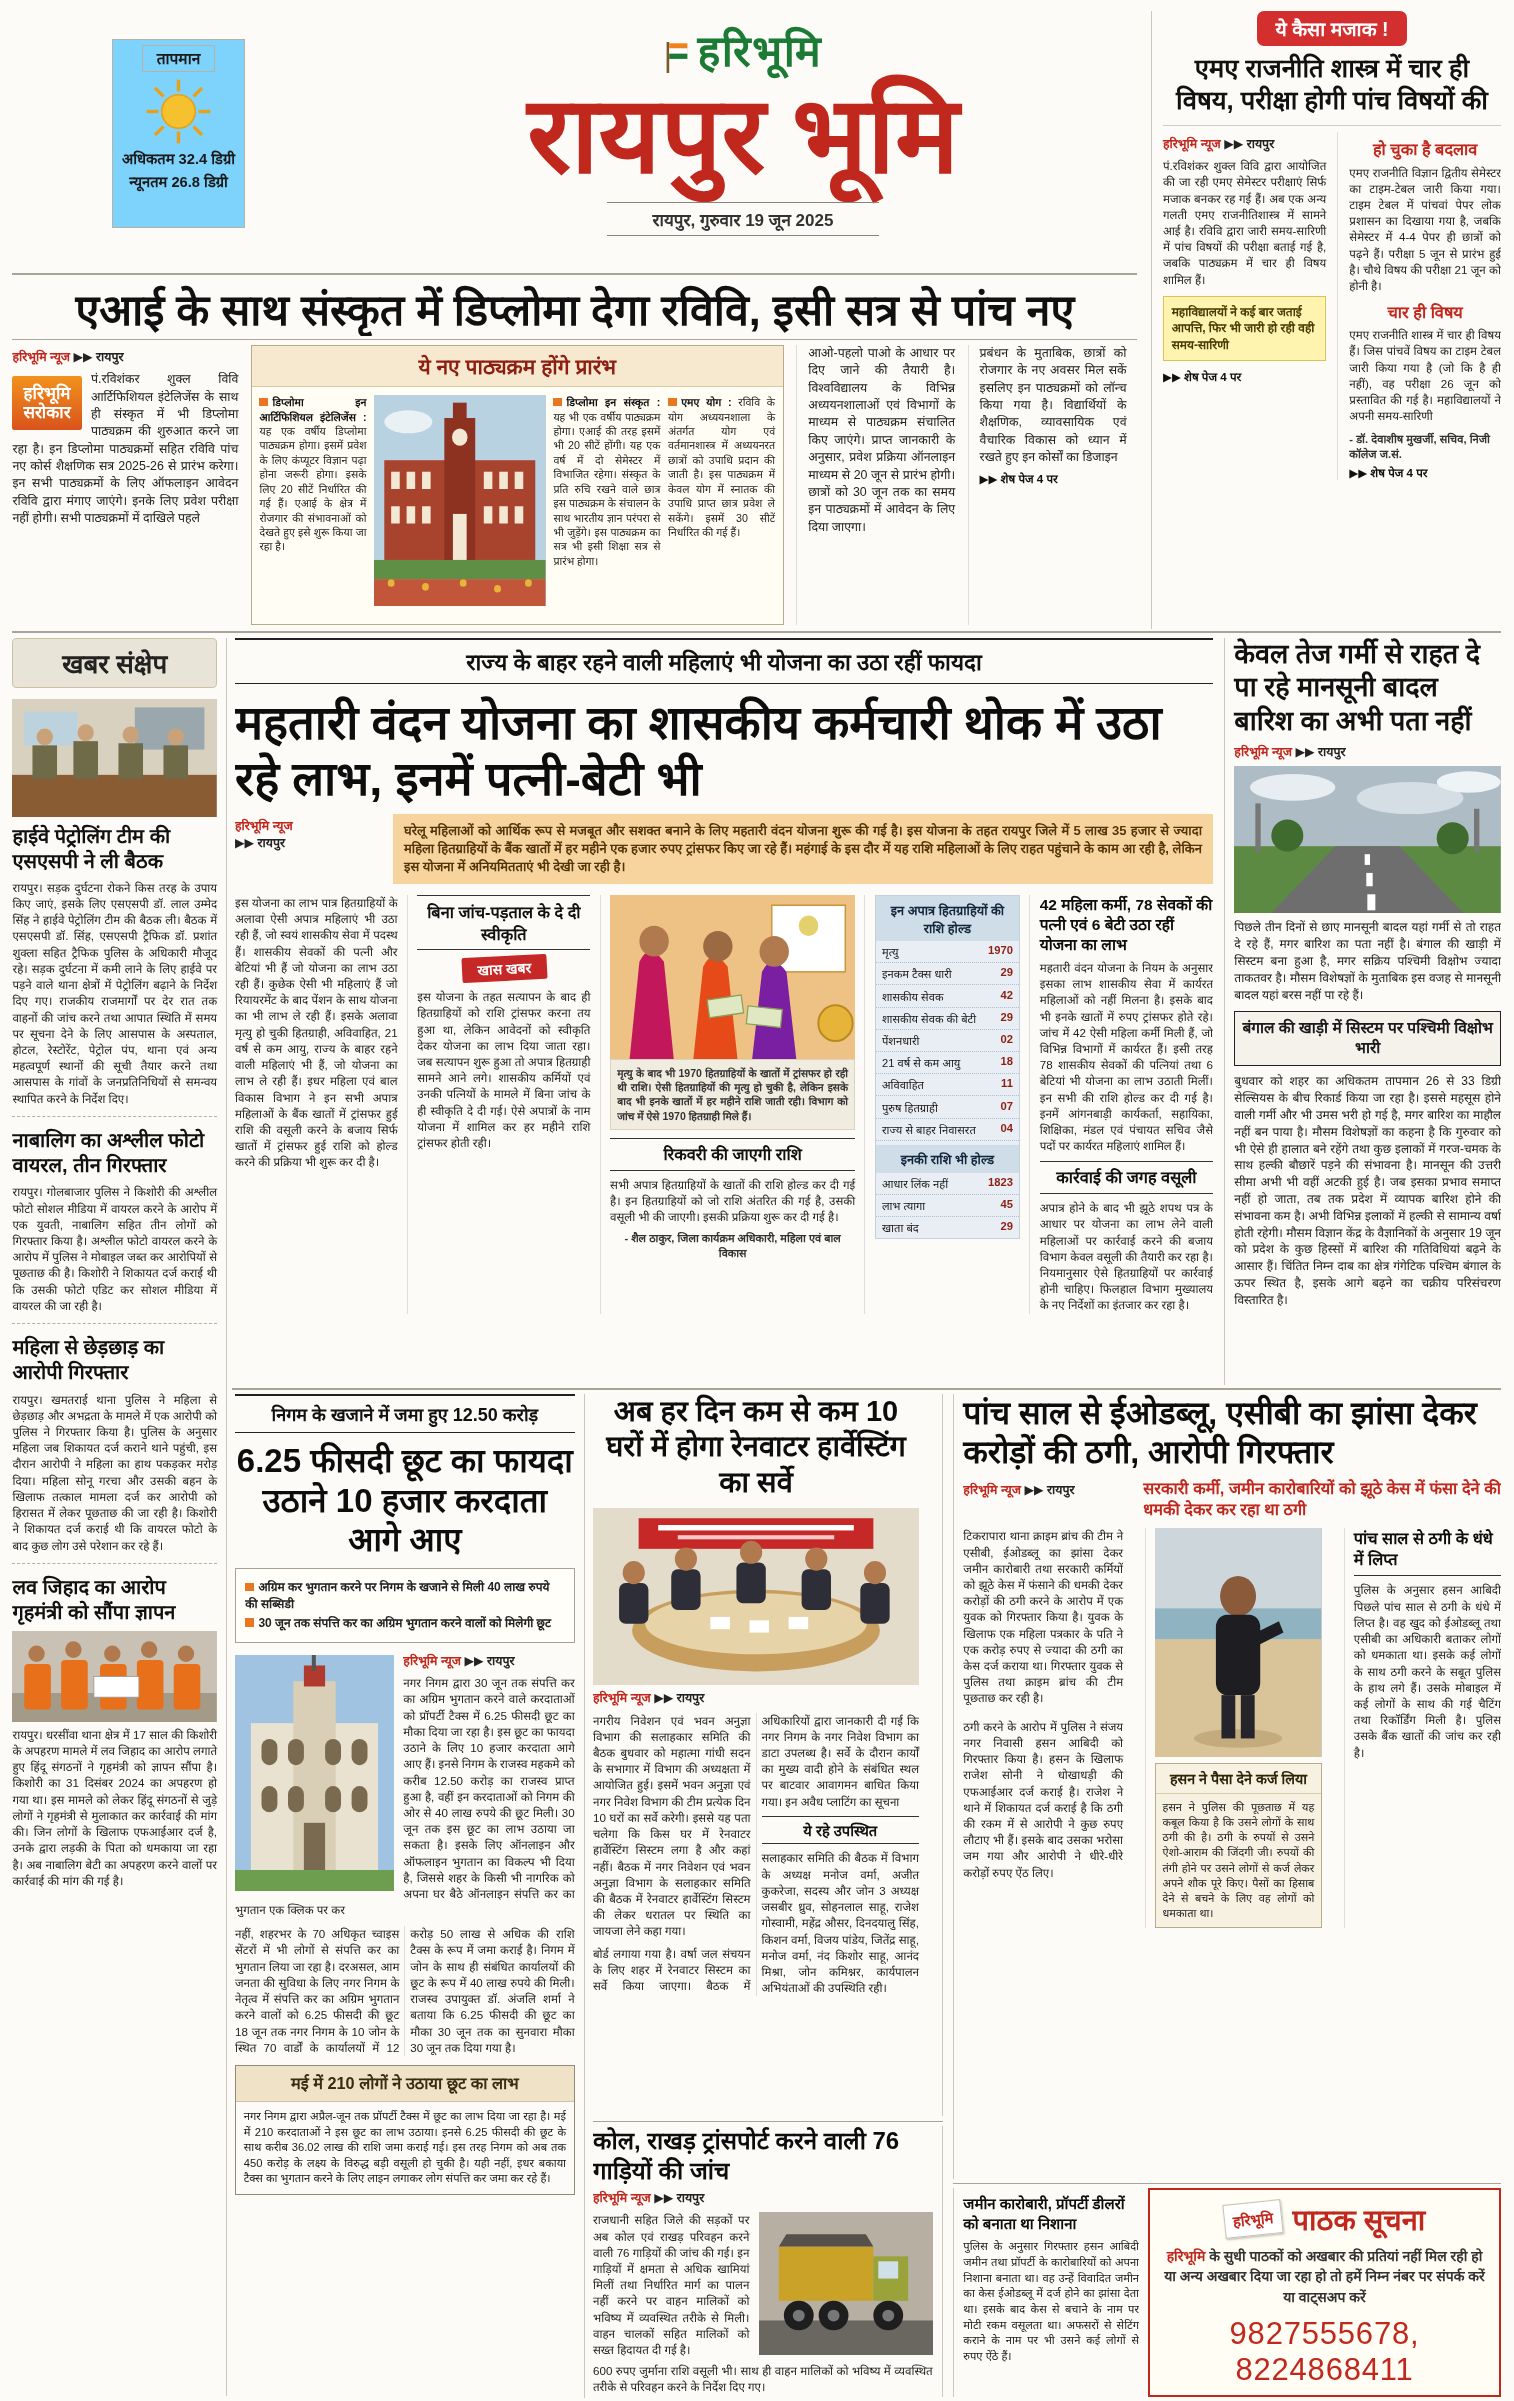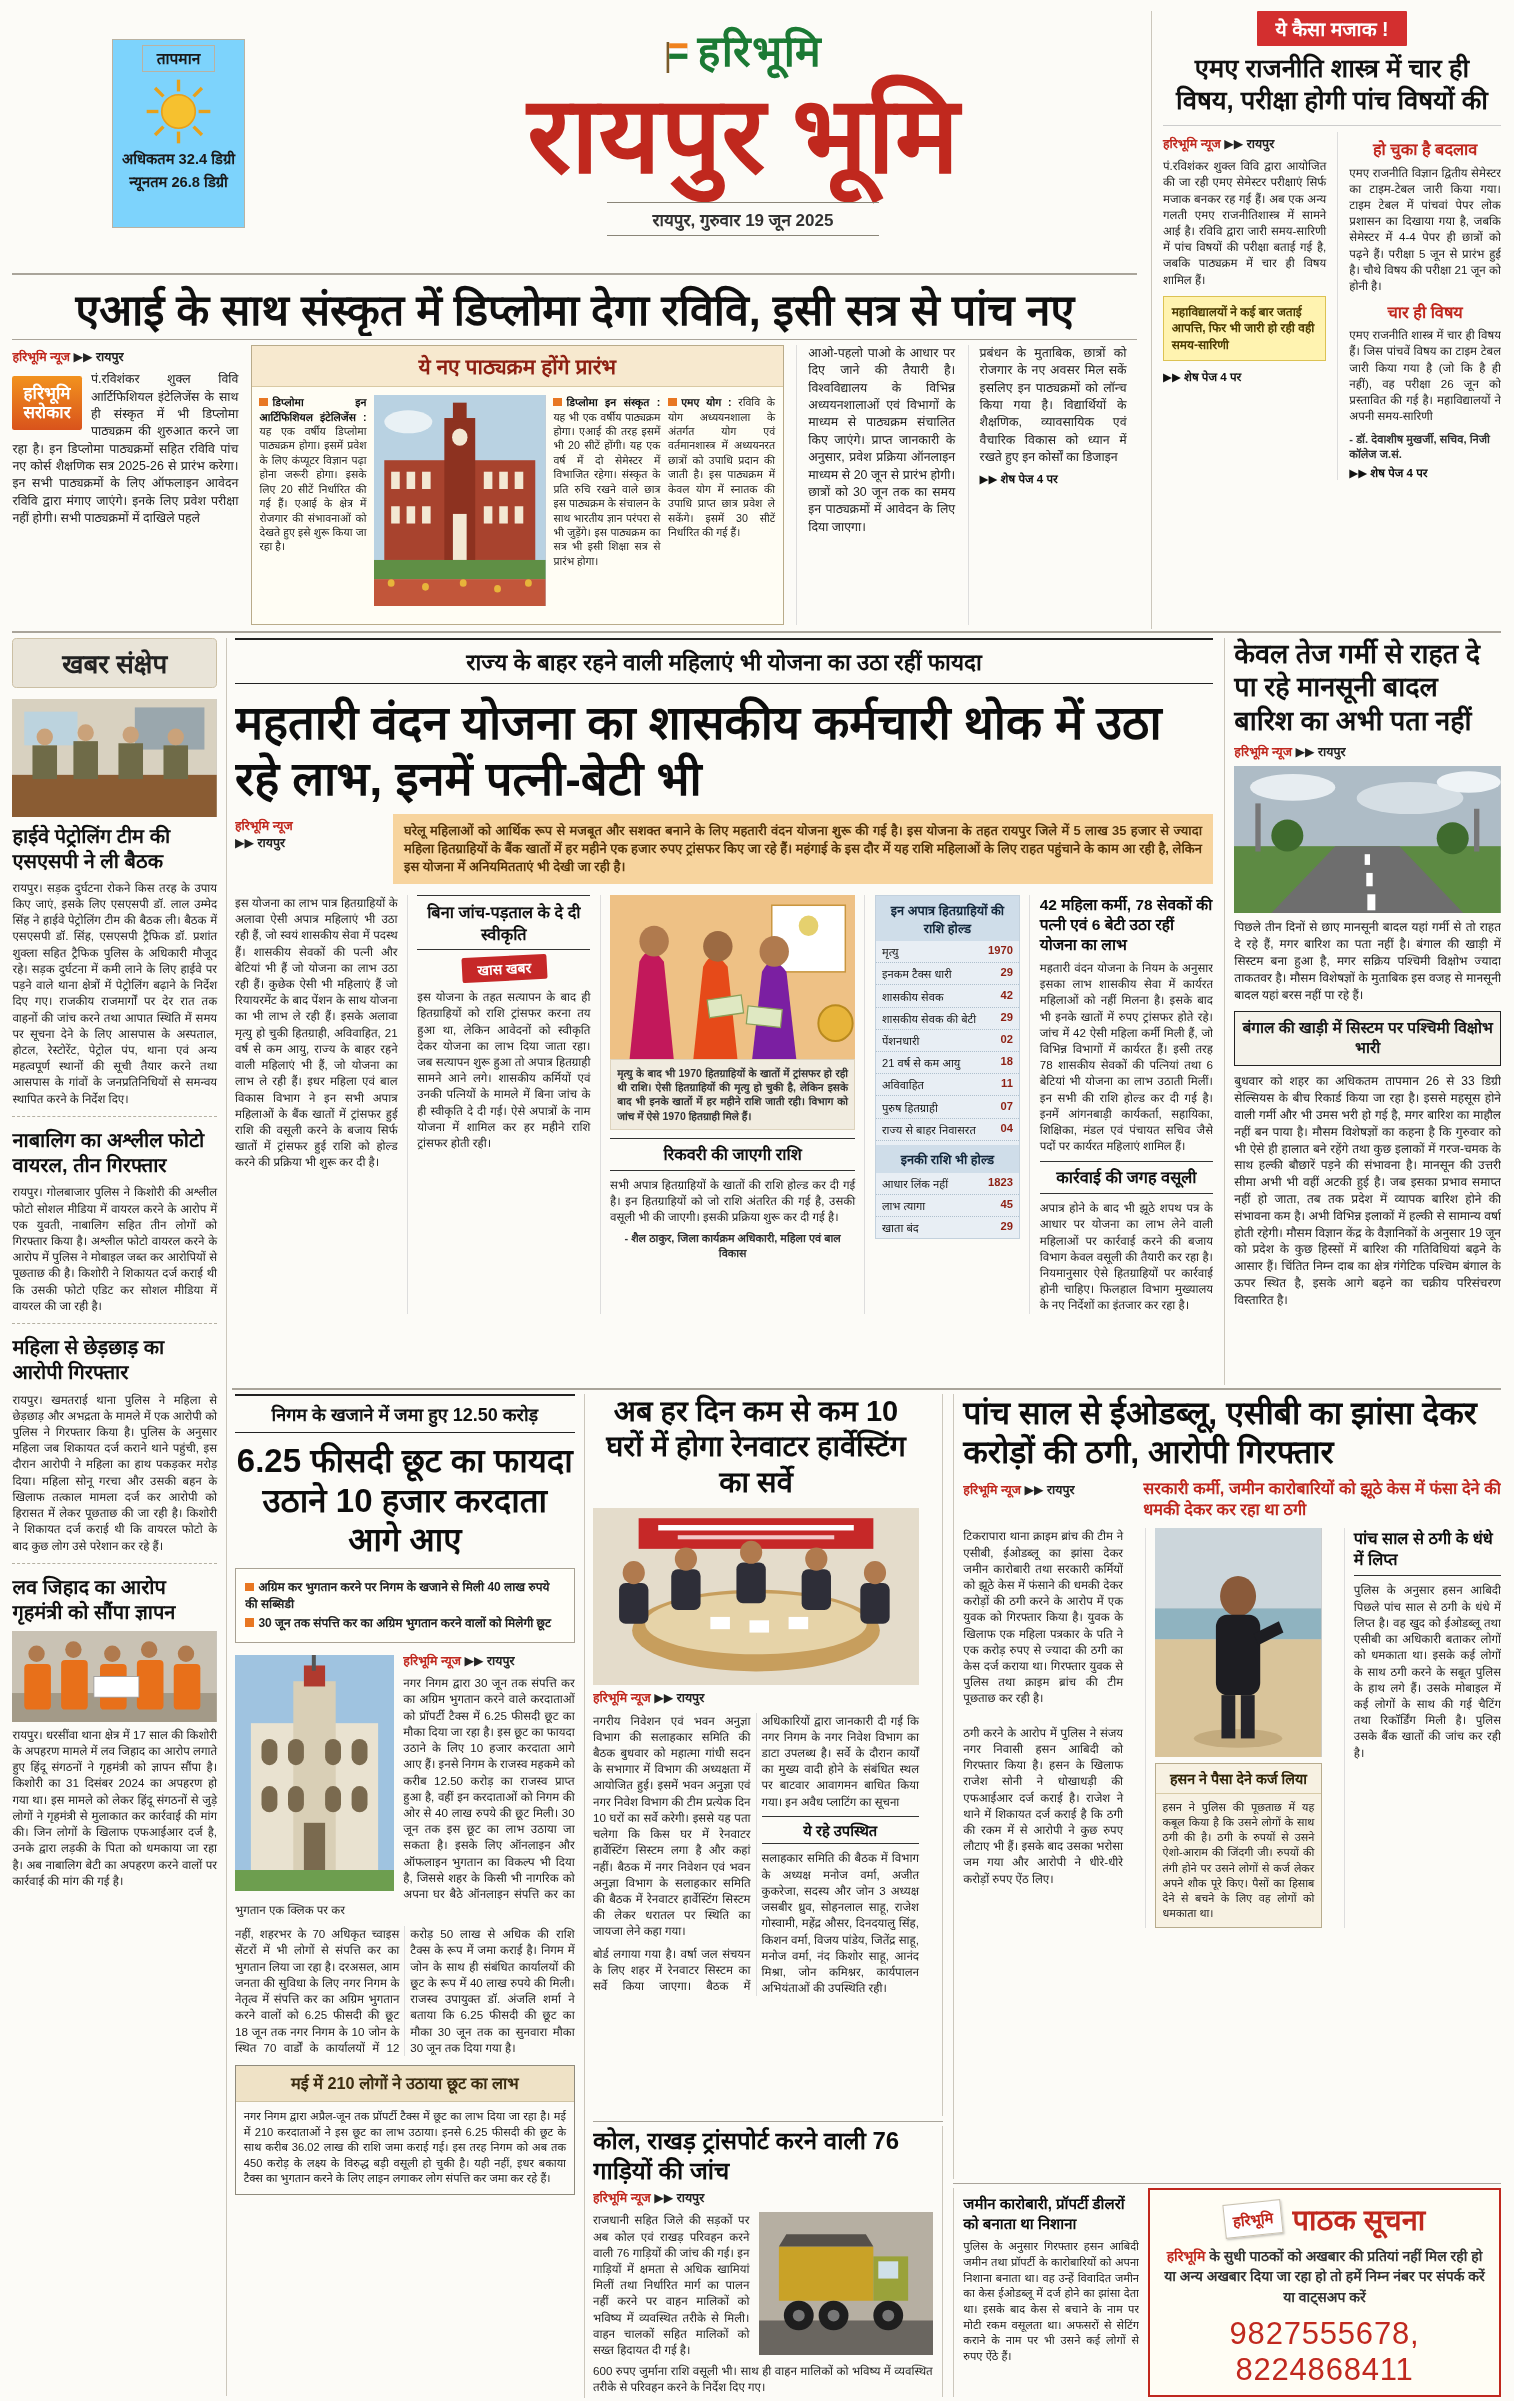--- a/index.html
+++ b/index.html
@@ -17,21 +17,21 @@
 
 .temp-box{left:112px;top:39px;width:133px;height:189px;border:0.8px solid #b9b2a2;text-align:center;padding:4.6px;background:#7dd3fc}
 .temp-label{display:inline-block;border:0.8px solid #b9b2a2;padding:1.5px 14px;font-weight:bold;font-size:15.5px}
 .temp-line{font-weight:bold;font-size:14.7px;margin-top:3.1px}
 .brand-block{left:352px;top:20px;width:782px;text-align:center}
 .brand-logo{font-size:43px;font-weight:bold;color:#1b7a34;letter-spacing:1.5px;display:inline-flex;align-items:center;gap:7.7px}
 .paper-title{font-size:107px;font-weight:bold;color:#c0281e;line-height:1.08;font-family:"Liberation Serif","DejaVu Serif",serif}
 .dateline{display:inline-block;margin-top:7.7px;border-top:0.8px solid #8a8578;border-bottom:0.8px solid #8a8578;padding:4.6px 46px;font-size:17px;font-weight:bold;color:#333}
 
 .exam{left:1151px;top:11px;width:350px;height:618px;padding-left:11px;border-left:0.8px solid #ccc7bc}
-.exam .badge{display:block;width:max-content;margin:0 auto 7.7px;background:#d32f2f;color:#fff;font-weight:bold;font-size:19.4px;padding:3.9px 18.6px;border-radius:1px}
+.exam .badge{display:block;width:max-content;margin:0 auto 7.7px;background:#d32f2f;color:#fff;font-weight:bold;font-size:19.4px;padding:3.9px 18.6px;border-radius:7px}
 .exam h2{font-size:25.6px;line-height:1.24;text-align:center;color:#111;margin-bottom:7.7px}
 .exam .cols{display:flex;gap:11px;border-top:0.8px solid #ccc;padding-top:6.2px}
 .exam .cols>div{width:50%}
 .exam .cols>div+div{border-left:0.8px solid #ddd;padding-left:11px}
 .ybox{background:#fff3b0;border:0.8px solid #dcc253;padding:7.7px;font-weight:bold;font-size:12px;line-height:1.35;margin:7.7px 0;color:#4a3a00}
 .redsub{color:#c0281e;font-weight:bold;font-size:16.3px;margin:6.2px 0 4.6px;text-align:center}
 .sign{font-weight:bold;font-size:11.2px;margin-top:6.2px;color:#333}
 
 .banner{left:12.4px;top:279px;width:1125px;height:57px;font-size:43px;font-weight:bold;text-align:center;color:#101010}
 
@@ -595,21 +595,21 @@
     <div class="deckrow">
       <div style="width:169px">
         <div class="byline"><span class="bb">हरिभूमि न्यूज</span>
         <span class="bc">▶▶ रायपुर</span></div>
       </div>
       <div class="deck">सरकारी कर्मी, जमीन कारोबारियों को झूठे केस में फंसा देने की धमकी देकर कर रहा था ठगी</div>
     </div>
     <div class="trow">
       <div class="tc1">
         <p class="jtext">टिकरापारा थाना क्राइम ब्रांच की टीम ने एसीबी, ईओडब्लू का झांसा देकर जमीन कारोबारी तथा सरकारी कर्मियों को झूठे केस में फंसाने की धमकी देकर करोड़ों की ठगी करने के आरोप में एक युवक को गिरफ्तार किया है। युवक के खिलाफ एक महिला पत्रकार के पति ने एक करोड़ रुपए से ज्यादा की ठगी का केस दर्ज कराया था। गिरफ्तार युवक से पुलिस तथा क्राइम ब्रांच की टीम पूछताछ कर रही है।</p>
-        <p class="jtext" style="margin-top:18px">ठगी करने के आरोप में पुलिस ने संजय नगर निवासी हसन आबिदी को गिरफ्तार किया है। हसन के खिलाफ राजेश सोनी ने धोखाधड़ी की एफआईआर दर्ज कराई है। राजेश ने थाने में शिकायत दर्ज कराई है कि ठगी की रकम में से आरोपी ने कुछ रुपए लौटाए भी हैं। इसके बाद उसका भरोसा जम गया और आरोपी ने धीरे-धीरे करोड़ों रुपए ऐंठ लिए।</p>
+        <p class="jtext" style="margin-top:12px">ठगी करने के आरोप में पुलिस ने संजय नगर निवासी हसन आबिदी को गिरफ्तार किया है। हसन के खिलाफ राजेश सोनी ने धोखाधड़ी की एफआईआर दर्ज कराई है। राजेश ने थाने में शिकायत दर्ज कराई है कि ठगी की रकम में से आरोपी ने कुछ रुपए लौटाए भी हैं। इसके बाद उसका भरोसा जम गया और आरोपी ने धीरे-धीरे करोड़ों रुपए ऐंठ लिए।</p>
       </div>
       <div class="tc2">
         <div class="photo" style="width:100%;height:229px">
           <svg viewBox="0 0 60 74" preserveAspectRatio="none">
             <rect width="60" height="26" fill="#ccd6db"></rect>
             <rect y="26" width="60" height="10" fill="#8fb3c0"></rect>
             <rect y="36" width="60" height="38" fill="#d9c49a"></rect>
             <ellipse cx="30" cy="68" rx="16" ry="3" fill="#c3ab7e"></ellipse>
             <circle cx="30" cy="22" r="6.5" fill="#8a5a3a"></circle>
             <rect x="22" y="28" width="16" height="26" rx="4" fill="#1d1d22"></rect>

